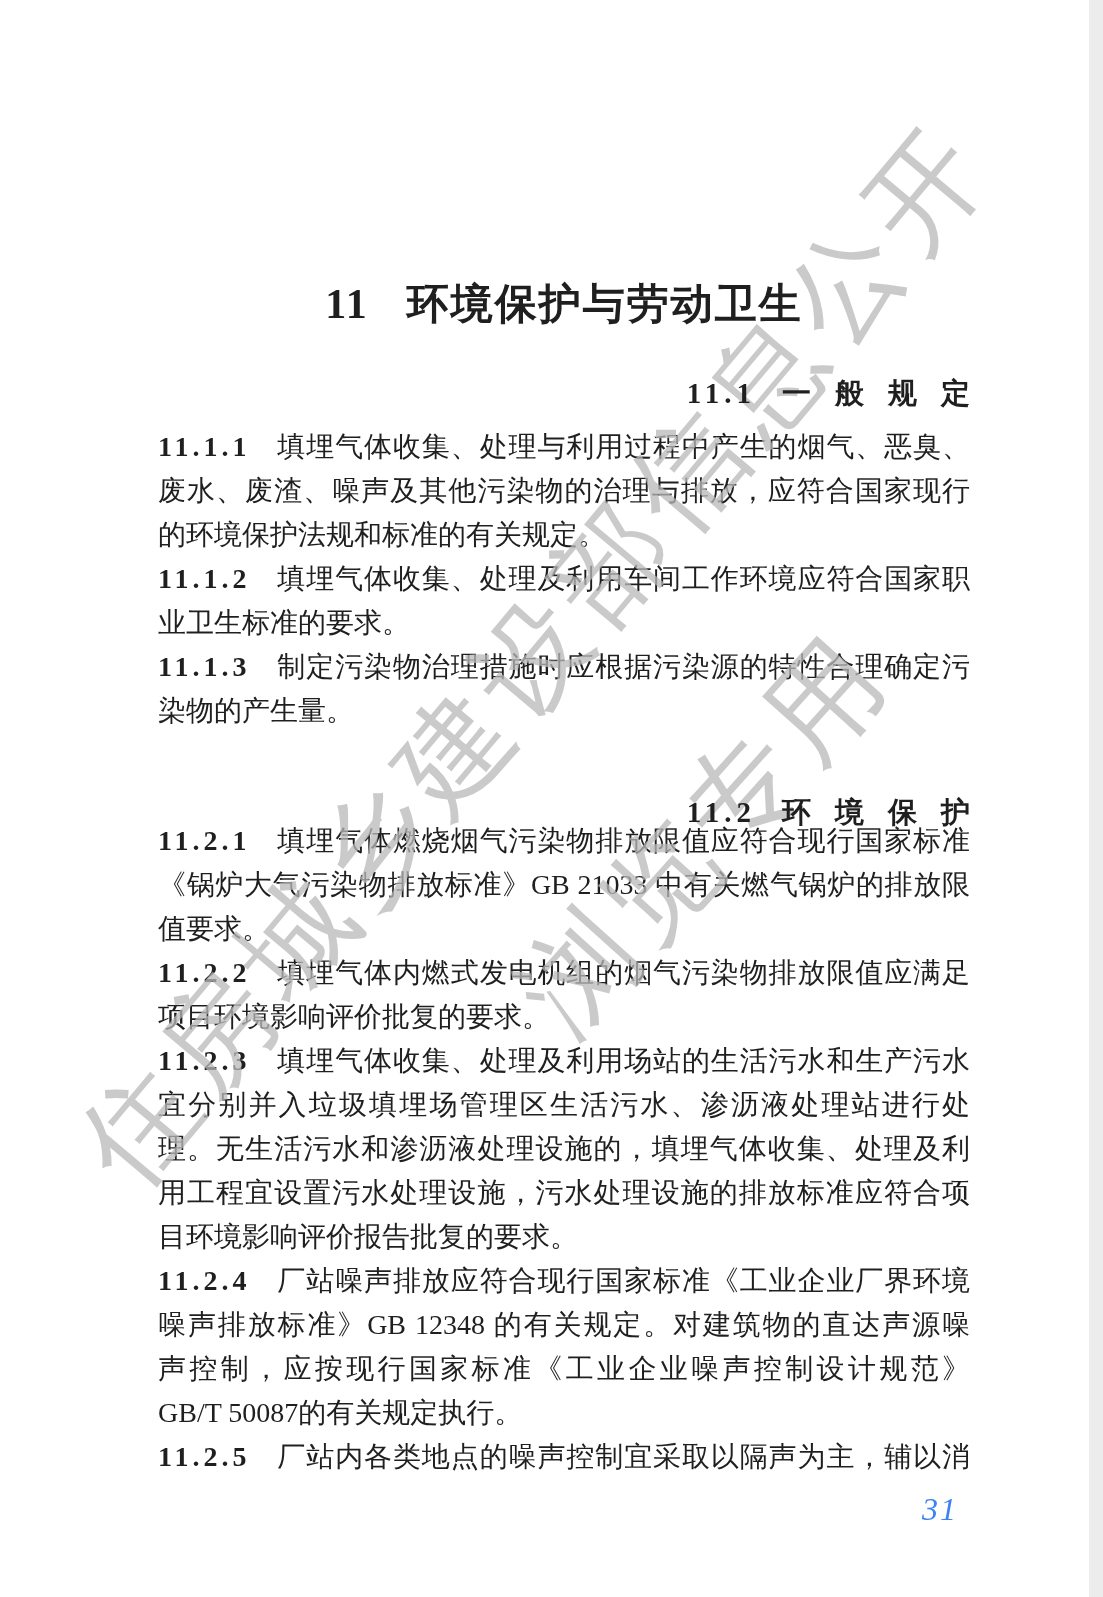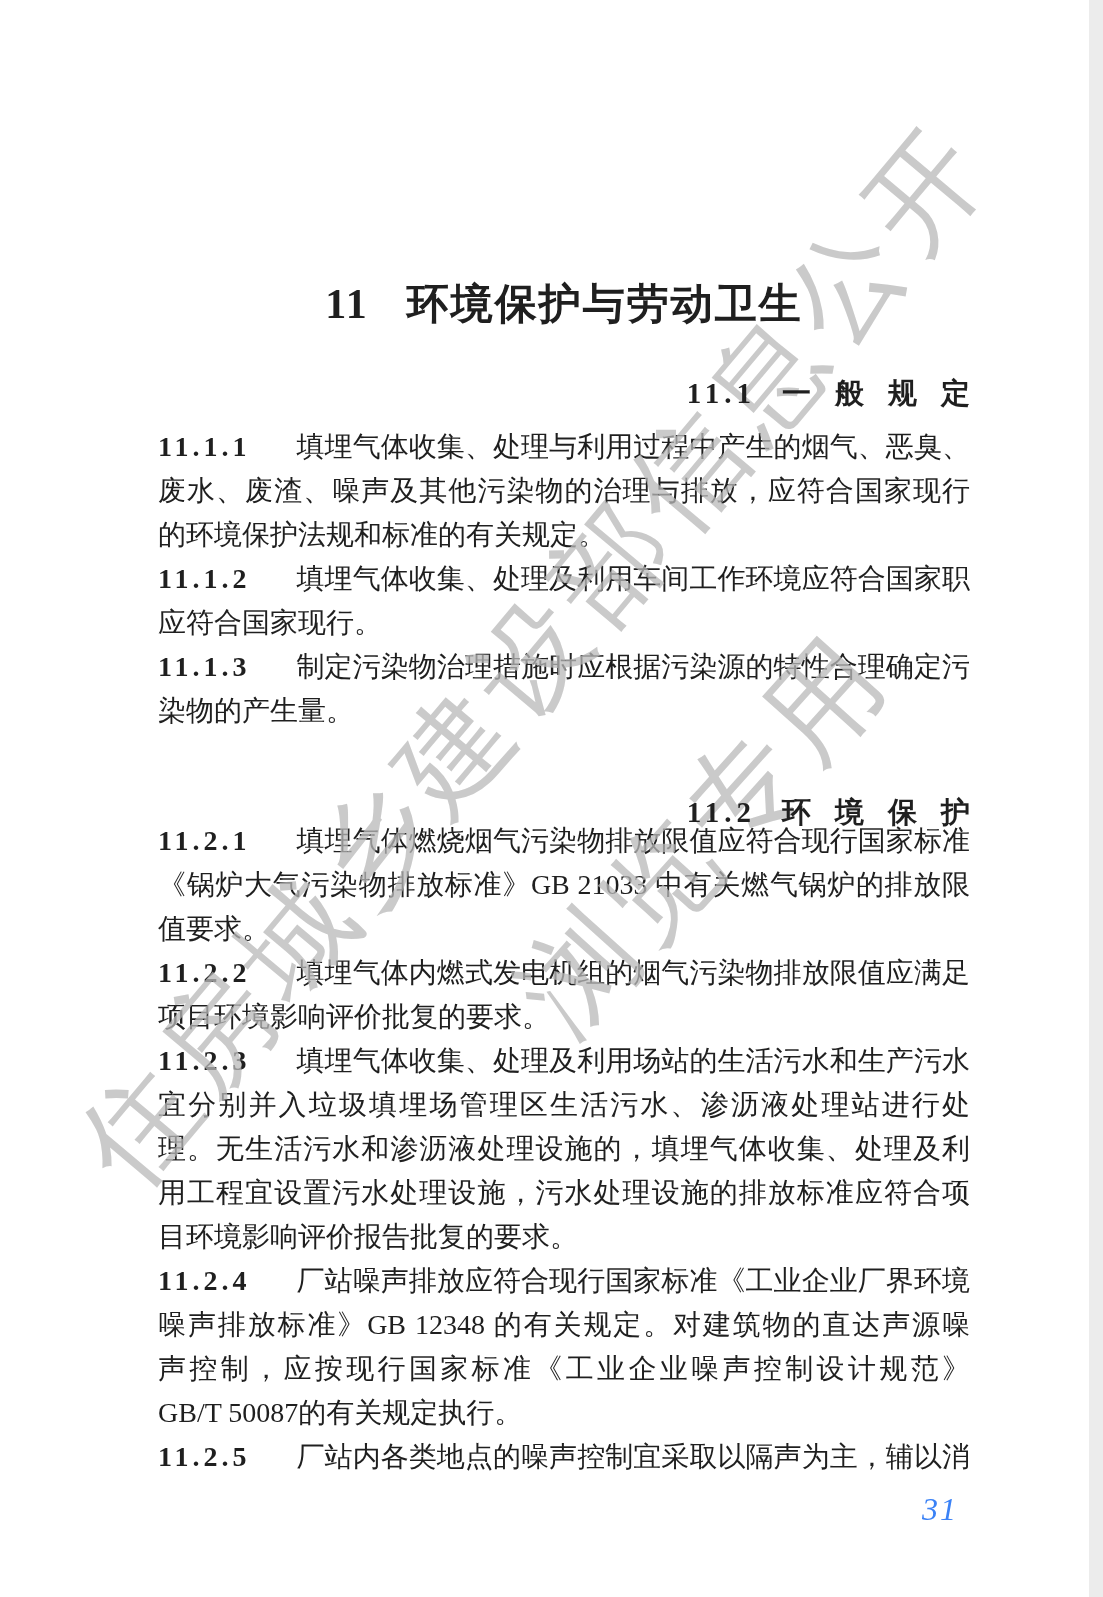--- a/index.html
+++ b/index.html
@@ -52,21 +52,21 @@
   .c1111{top:425px;} .c1112{top:557px;} .c1113{top:645px;}
   .c1121{top:819px;} .c1122{top:951px;} .c1123{top:1039px;}
   .c1124{top:1259px;} .c1125{top:1435px;}
   .line{
     height:44px;line-height:44px;font-size:28px;
     text-align:justify;text-align-last:justify;
     text-justify:inter-ideograph;
   }
   .line.last{text-align-last:left;}
   .clause-num{
-    font-weight:bold;letter-spacing:4px;margin-right:46px;
+    font-weight:bold;letter-spacing:4px;margin-right:26px;
   }
   .page-number{
     position:absolute;top:1492px;right:145px;z-index:2;
     font-size:32px;line-height:34px;font-style:italic;color:#3b82f6;
     letter-spacing:2px;
   }
 </style>
 </head>
 <body>
 
@@ -86,21 +86,21 @@
   </div>
 
   <div class="clause c1111">
     <div class="line"><b class="clause-num">11.1.1</b><span>填埋气体收集、处理与利用过程中产生的烟气、恶臭、</span></div>
     <div class="line">废水、废渣、噪声及其他污染物的治理与排放，应符合国家现行</div>
     <div class="line last">的环境保护法规和标准的有关规定。</div>
   </div>
 
   <div class="clause c1112">
     <div class="line"><b class="clause-num">11.1.2</b><span>填埋气体收集、处理及利用车间工作环境应符合国家职</span></div>
-    <div class="line last">应符合国家现行。</div>
+    <div class="line last">业卫生标准的要求。</div>
   </div>
 
   <div class="clause c1113">
     <div class="line"><b class="clause-num">11.1.3</b><span>制定污染物治理措施时应根据污染源的特性合理确定污</span></div>
     <div class="line last">染物的产生量。</div>
   </div>
 
   <div class="content section-heading sec-2">
     <span class="num">11.2</span><span class="ttl">环境保护</span>
   </div>

